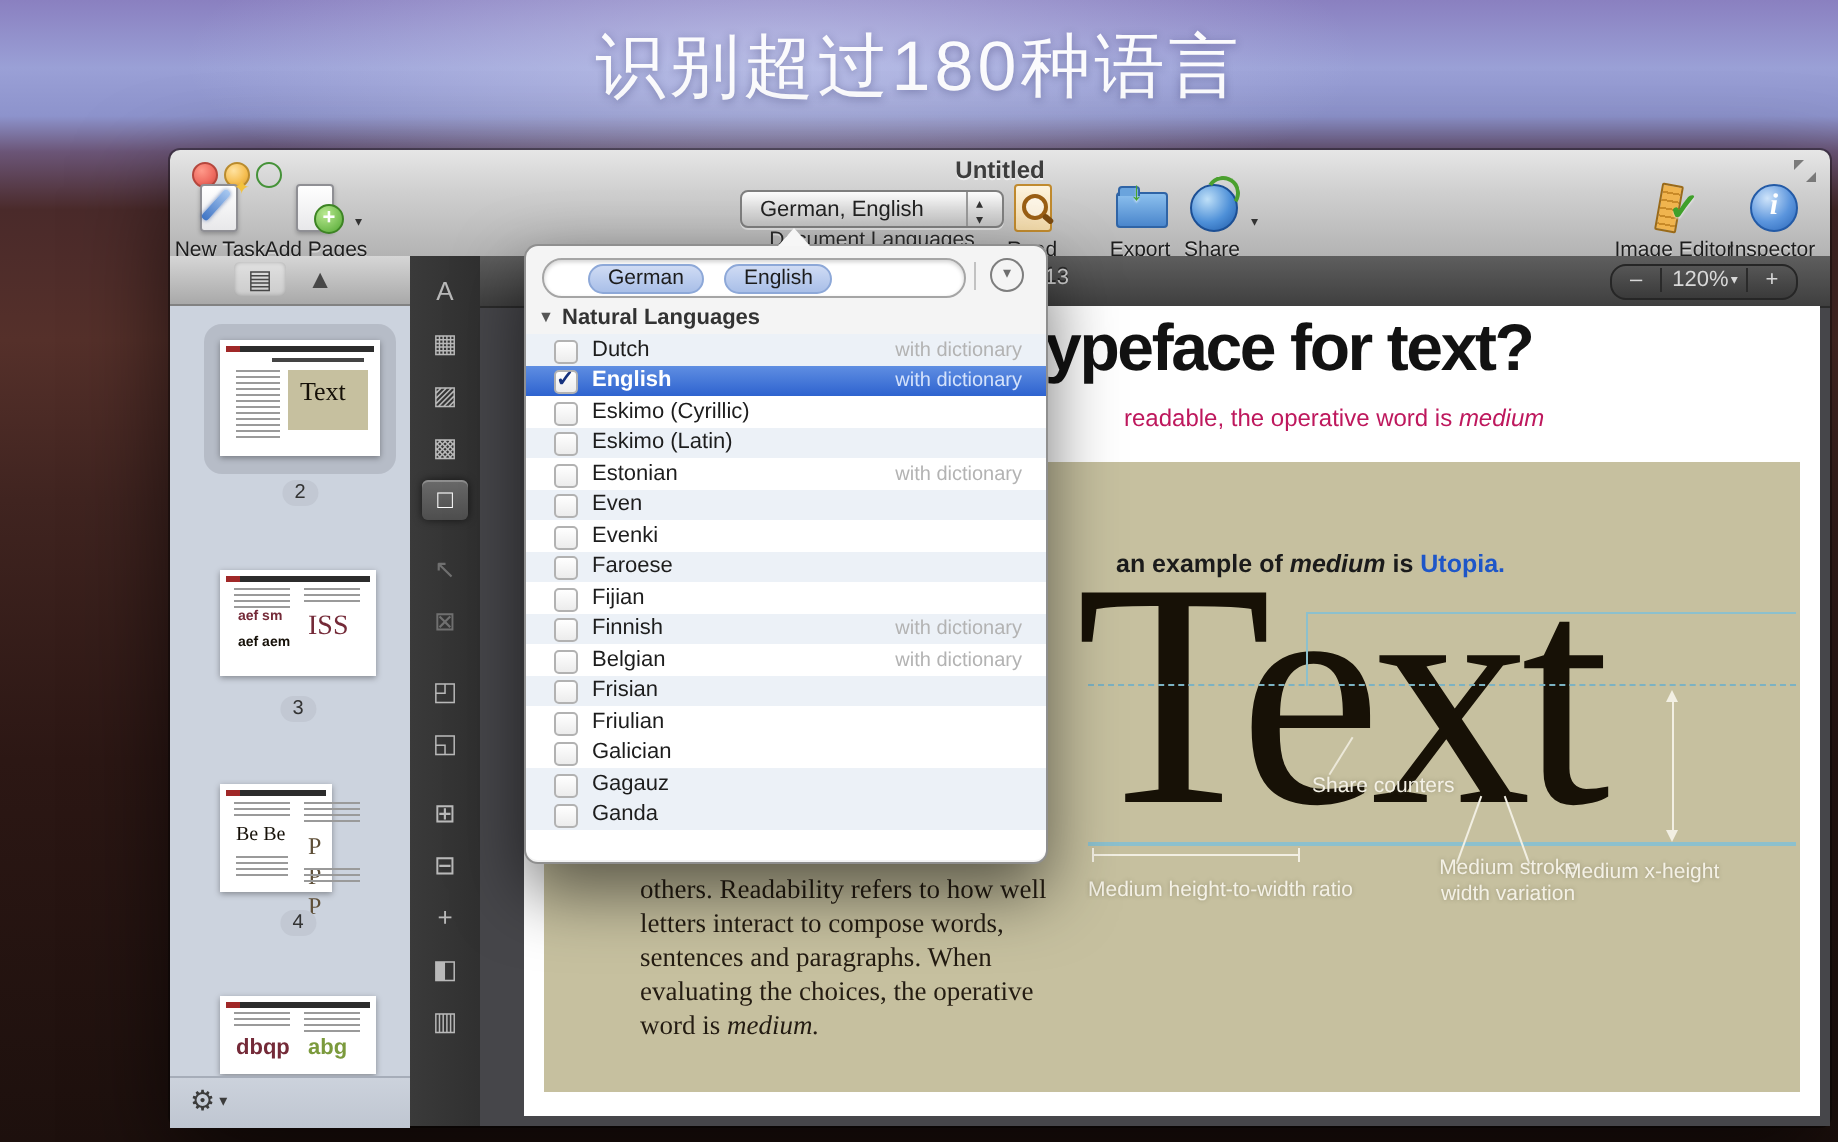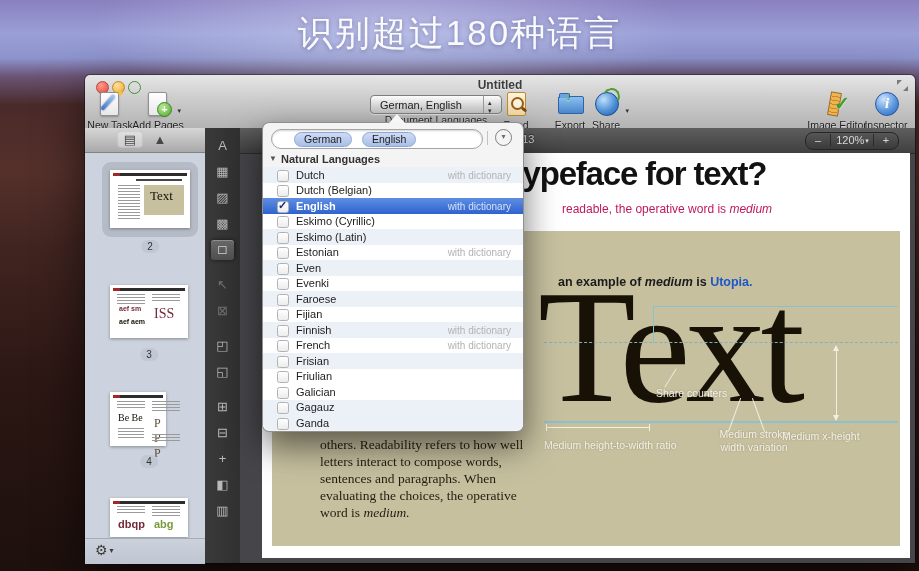--- a/index.html
+++ b/index.html
@@ -322,24 +322,20 @@
     <div class="pop-section">
       <span class="disc">▼</span>
       <span class="sect-label">Natural Languages</span>
     </div>
     <div class="langlist">
         <div class="lang-row alt">
           <span class="cb"></span>
           <span class="lbl">Dutch</span>
           <span class="dict">with dictionary</span>
         </div>
-        <div class="lang-row">
-          <span class="cb"></span>
-          <span class="lbl">Dutch (Belgian)</span>
-        </div>
         <div class="lang-row alt sel">
           <span class="cb checked"></span>
           <span class="lbl">English</span>
           <span class="dict">with dictionary</span>
         </div>
         <div class="lang-row">
           <span class="cb"></span>
           <span class="lbl">Eskimo (Cyrillic)</span>
         </div>
         <div class="lang-row alt">
@@ -367,21 +363,21 @@
           <span class="cb"></span>
           <span class="lbl">Fijian</span>
         </div>
         <div class="lang-row alt">
           <span class="cb"></span>
           <span class="lbl">Finnish</span>
           <span class="dict">with dictionary</span>
         </div>
         <div class="lang-row">
           <span class="cb"></span>
-          <span class="lbl">French</span>
+          <span class="lbl">Belgian</span>
           <span class="dict">with dictionary</span>
         </div>
         <div class="lang-row alt">
           <span class="cb"></span>
           <span class="lbl">Frisian</span>
         </div>
         <div class="lang-row">
           <span class="cb"></span>
           <span class="lbl">Friulian</span>
         </div>

